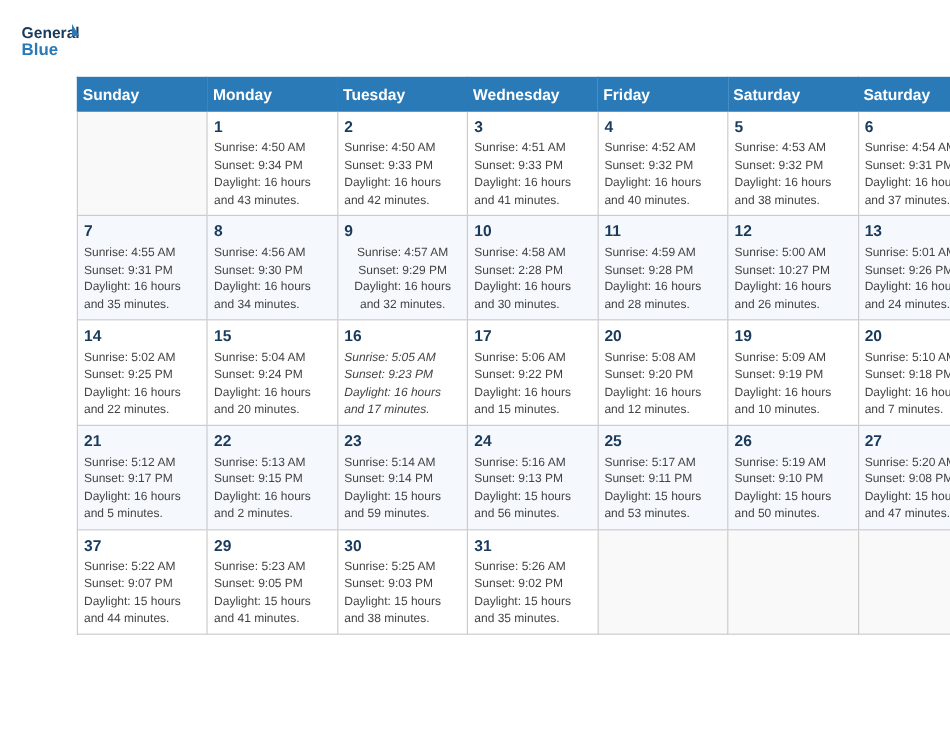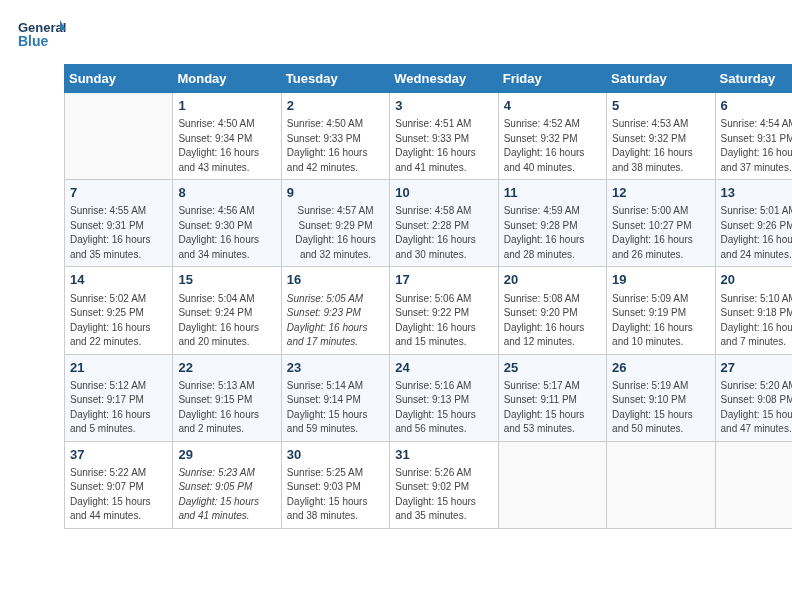--- a/index.html
+++ b/index.html
@@ -312,21 +312,21 @@
       <tr>
         <td>
           <span class="day-num">37</span>
           <div class="cell-content" style="white-space: pre-line;">Sunrise: 5:22 AM
 Sunset: 9:07 PM
 Daylight: 15 hours
 and 44 minutes.</div>
         </td>
         <td>
           <span class="day-num">29</span>
-          <div class="cell-content" style="white-space: pre-line; font-style: italic;">Sunrise: 5:23 AM
+          <div class="cell-content" style="white-space: pre-line;">Sunrise: 5:23 AM
 Sunset: 9:05 PM
 Daylight: 15 hours
 and 41 minutes.</div>
         </td>
         <td>
           <span class="day-num">30</span>
           <div class="cell-content" style="white-space: pre-line;">Sunrise: 5:25 AM
 Sunset: 9:03 PM
 Daylight: 15 hours
 and 38 minutes.</div>

